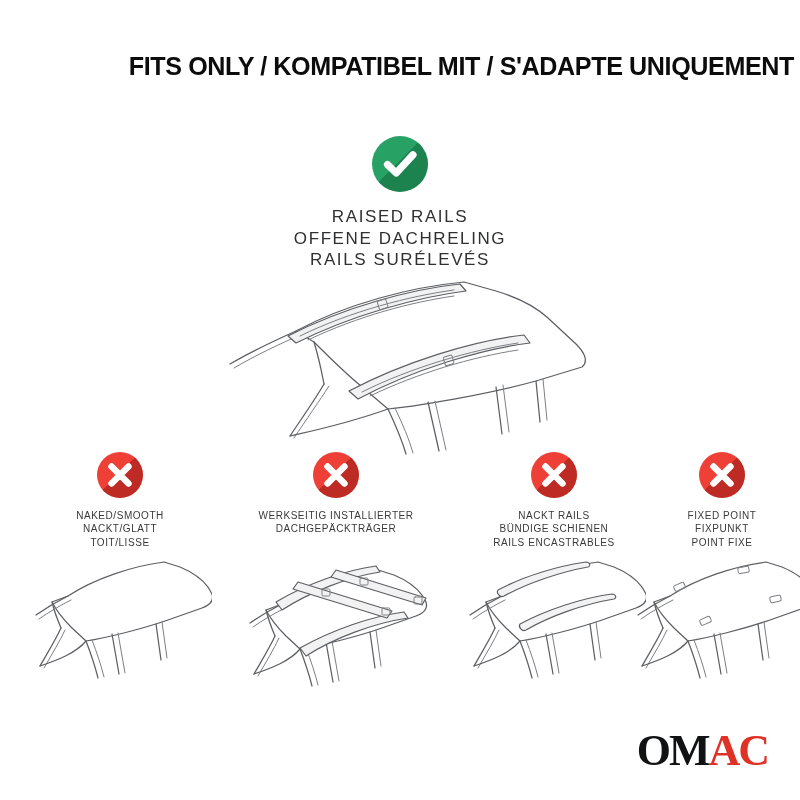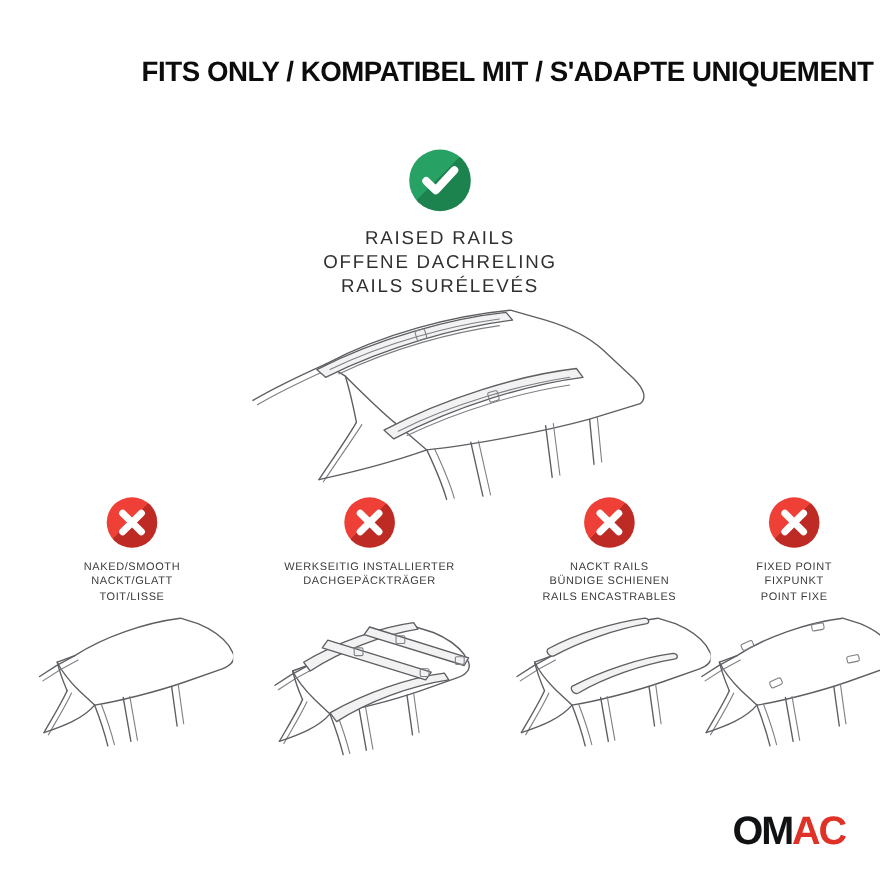--- a/index.html
+++ b/index.html
@@ -125,24 +125,24 @@
   #col-1 .col-art { top: 96px; }
   #col-2 .col-art { top: 102px; }
   #col-3 .col-art { top: 102px; }
 
   
   .logo {
     position: absolute;
     right: 32px;
     bottom: 27px;
     line-height: 1;
-    font-size: 36px;
+    font-size: 44px;
     font-weight: bold;
     letter-spacing: -2px;
-    font-family: Liberation Sans, sans-serif;
+    font-family: Liberation Serif, serif;
     white-space: nowrap;
   }
   .logo .om { color: #111214; }
   .logo .ac { color: #e03127; }
 
   .art-line { fill: none; stroke: #5d5f63; stroke-width: 1.25; stroke-linecap: round; stroke-linejoin: round; }
   .art-line-thin { fill: none; stroke: #7d7f83; stroke-width: 1; stroke-linecap: round; stroke-linejoin: round; }
   .art-fill-soft { fill: #f2f2f3; stroke: #5d5f63; stroke-width: 1.2; stroke-linejoin: round; }
 </style>
 </head>

